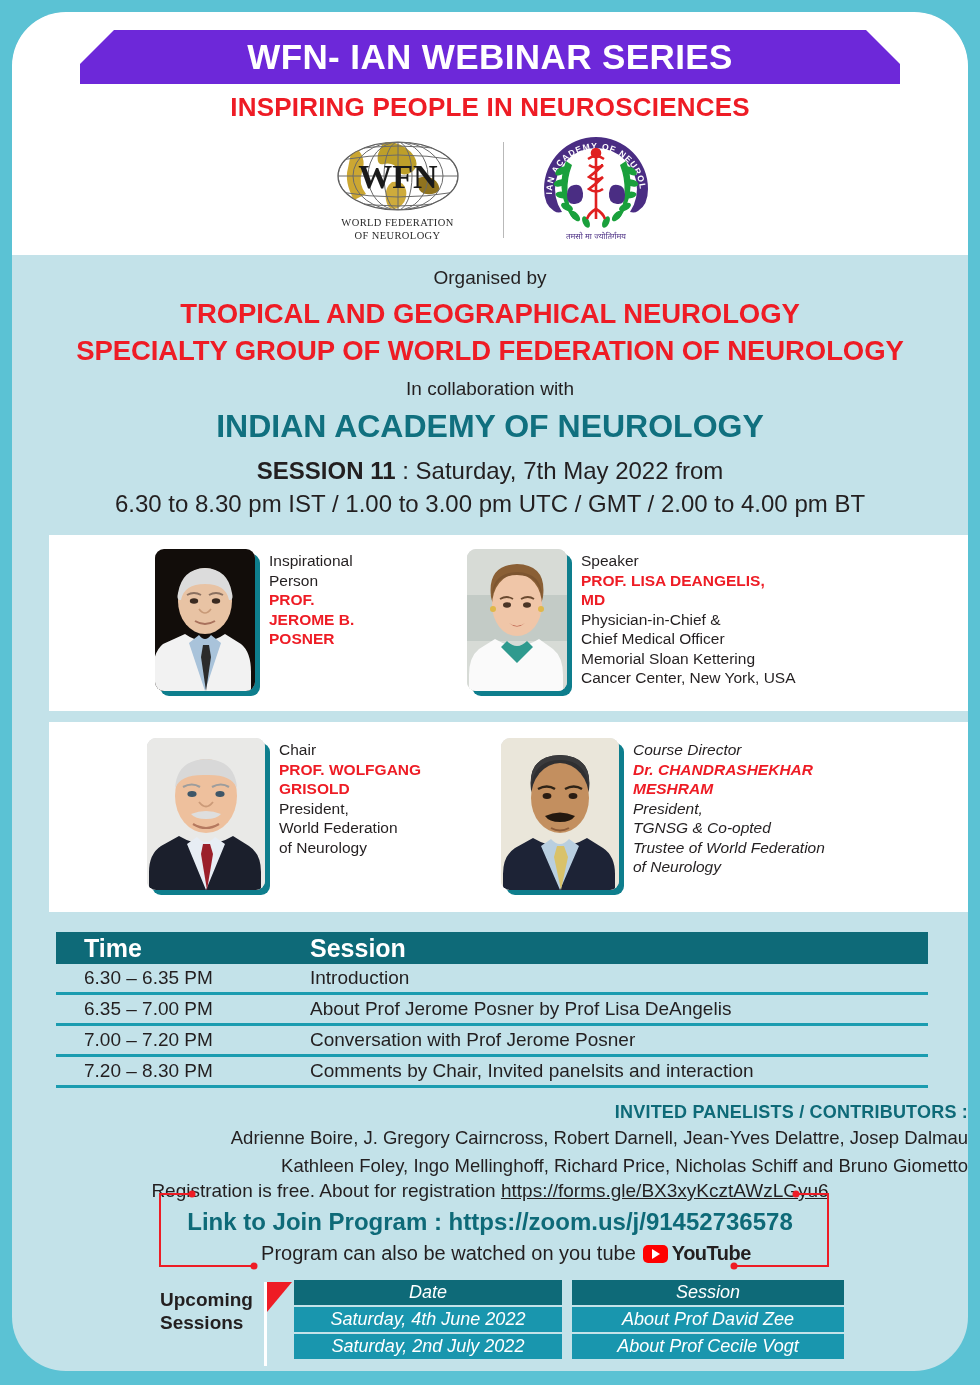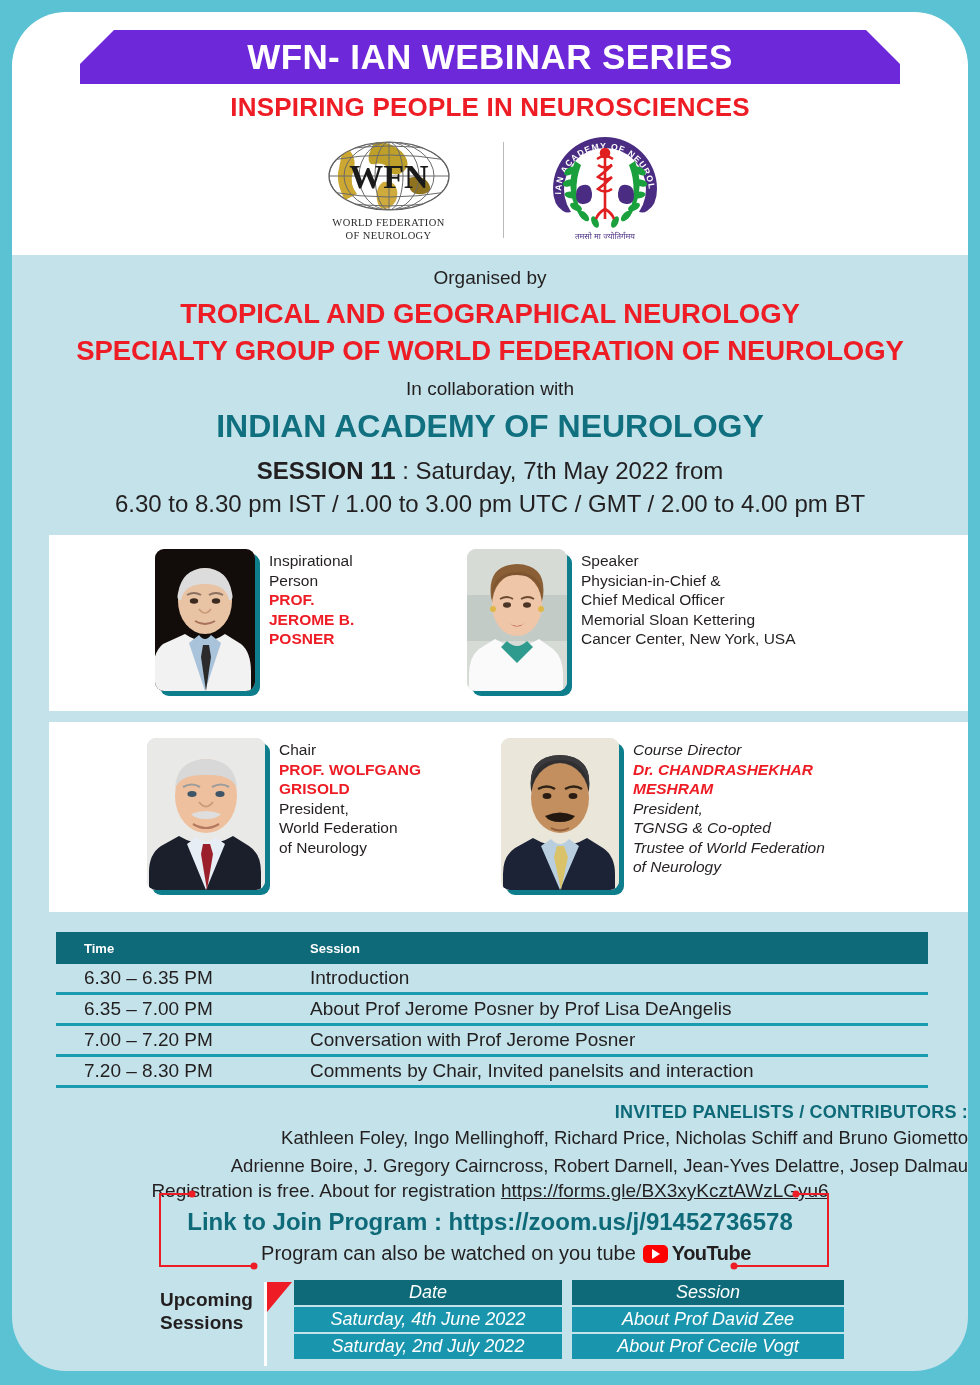--- a/index.html
+++ b/index.html
@@ -41,21 +41,21 @@
     color: #ffffff; font-weight: bold; font-size: 35px;
     letter-spacing: .4px; white-space: nowrap;
   }
   .subtitle {
     position: absolute; left: 0; top: 80px; width: 956px;
     text-align: center; color: #ee1c25;
     font-weight: bold; font-size: 26px; letter-spacing: .2px;
   }
   .logos {
     position: absolute; left: 0; top: 118px; width: 956px; height: 120px;
-    display: flex; align-items: center; justify-content: center; gap: 9px;
+    display: flex; align-items: center; justify-content: center; gap: 0;
   }
   .logo-divider {
     width: 1px; height: 96px; background: #b9b9b9; margin: 0 26px;
   }
 
   
   .wfn { width: 158px; height: 112px; display: flex; flex-direction: column;
          align-items: center; justify-content: center; }
   .wfn-text { text-align: center; font-family: "Liberation Serif", serif;
               font-size: 10.5px; color: #2a2a2a; line-height: 1.25; letter-spacing: .4px; margin-top: 2px;}
@@ -94,21 +94,21 @@
     background: #ddd;
   }
   .photo canvas, .photo svg { display: block; }
   .ptext { font-size: 15.5px; color: #231f20; line-height: 1.26; padding-top: 2px; }
   .ptext .role { color: #231f20; }
   .ptext .name { color: #ee1c25; font-weight: bold; }
 
   
   .sched { position: absolute; left: 44px; top: 920px; width: 872px; }
   .sched-head {
-    background: #0e6a78; color: #fff; font-weight: bold; font-size: 13px;
+    background: #0e6a78; color: #fff; font-weight: bold; font-size: 25px;
     height: 32px; display: flex; align-items: center; justify-content: center;
   }
   .sched-row {
     background: #c3e2e9; color: #231f20; font-size: 19px;
     height: 31px; display: flex; align-items: center;
     border-bottom: 3px solid #1a9cb0;
   }
   .c-time { width: 246px; padding-left: 28px; }
   .c-sess { flex: 1; padding-left: 8px; }
 
@@ -314,20 +314,21 @@
               <path d="M42 74 q8 6 16 0 q-8 7 -16 0z" fill="#b5533f"></path>
               <circle cx="26" cy="60" r="3" fill="#e0b84a"></circle>
               <circle cx="74" cy="60" r="3" fill="#e0b84a"></circle>
               <path d="M28 90 q22 14 44 0 l14 10 q10 8 10 26 v16 H2 v-16 q0 -18 10 -26z" fill="#fafafa"></path>
               <path d="M40 92 q10 10 20 0 l6 6 -16 16 -16 -16z" fill="#2f9a8e"></path>
             </svg>
           </div>
         </div>
         <div class="ptext">
           <div class="role">Speaker</div>
+          <div class="name">PROF. LISA DEANGELIS,<br>MD</div>
           <div class="role">Physician-in-Chief &amp;<br>Chief Medical Officer<br>Memorial Sloan Kettering<br>Cancer Center, New York, USA</div>
         </div>
       </div>
 
     </div>
 
     <div class="panel panel-2">
 
       <div class="person" style="left:98px; top:16px;">
         <div class="photo-wrap">
@@ -401,22 +402,22 @@
         <div class="c-sess">Conversation with Prof Jerome Posner</div>
       </div>
       <div class="sched-row">
         <div class="c-time">7.20 – 8.30 PM</div>
         <div class="c-sess">Comments by Chair, Invited panelsits and interaction</div>
       </div>
     </div>
 
     <div class="panelists">
       <div class="ptitle">INVITED PANELISTS / CONTRIBUTORS :</div>
+      <div class="pline">Adrienne Boire,  J. Gregory Cairncross, Robert Darnell,  Jean-Yves Delattre, Josep Dalmau</div>
       <div class="pline">Kathleen Foley, Ingo Mellinghoff,  Richard Price, Nicholas Schiff and Bruno Giometto</div>
-      <div class="pline">Adrienne Boire,  J. Gregory Cairncross, Robert Darnell,  Jean-Yves Delattre, Josep Dalmau</div>
     </div>
 
     <div class="reg">
       <svg class="bracket" style="left:142px; top:2px;" width="680" height="94" viewBox="0 0 680 94">
         <g stroke="#ee1c25" stroke-width="2" fill="none">
           <path d="M36 12 H6 V84 H98"></path>
           <path d="M644 12 H674 V84 H582"></path>
         </g>
         <circle cx="38" cy="12" r="3.5" fill="#ee1c25"></circle>
         <circle cx="642" cy="12" r="3.5" fill="#ee1c25"></circle>

